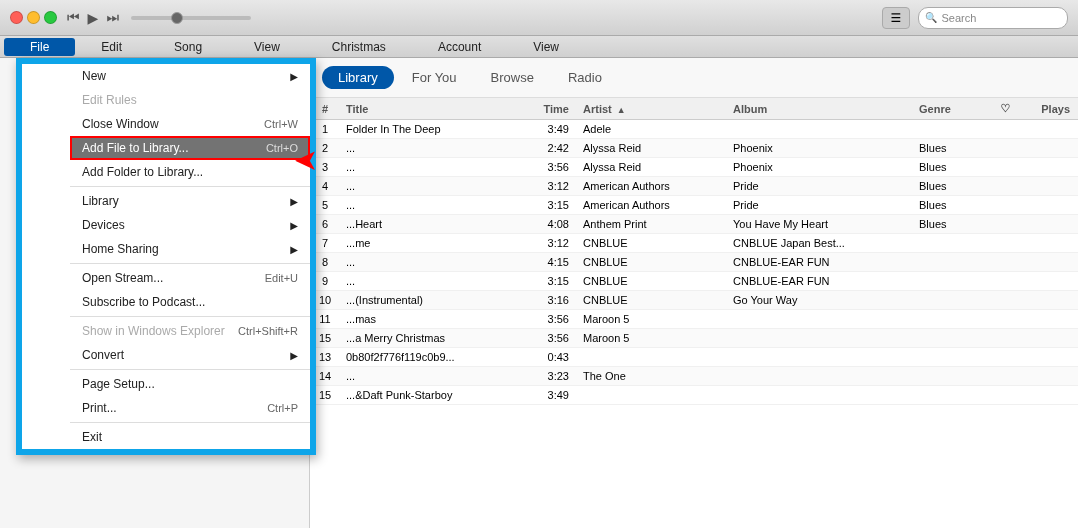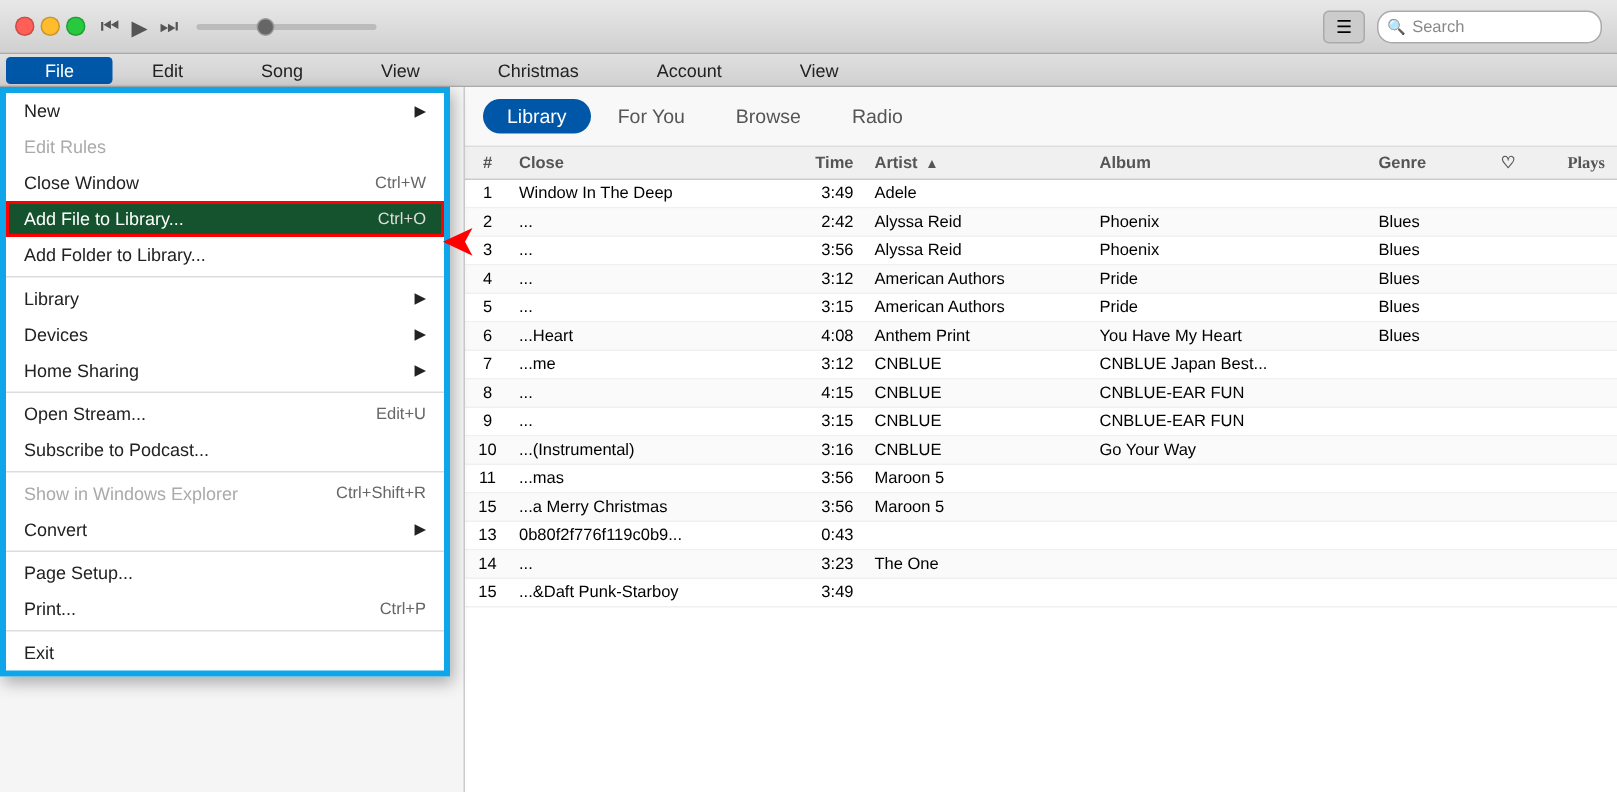--- a/index.html
+++ b/index.html
@@ -68,38 +68,39 @@
       padding: 2px 26px; font-size: 12px; color: #222; cursor: pointer;
       border-radius: 3px;
       text-align: center;
     }
     .menu-item:hover, .menu-item.active { background: #0057a8; color: white; }
     .menu-item.active { background: #0057a8; color: white; }
 
     
     .dropdown-menu {
       position: absolute;
-      top: 58px; left: 0;
+      top: 58px; left: 16px;
       width: 300px;
       background: white;
-      border: 4px solid #0ea5e9;
+      border: 6px solid #0ea5e9;
       box-shadow: 2px 4px 10px rgba(0,0,0,0.3);
       z-index: 100;
       font-size: 12px;
+      padding-left: 48px;
     }
     .dropdown-item {
       padding: 5px 12px;
       display: flex; align-items: center; justify-content: space-between;
       cursor: pointer;
       color: #222;
       white-space: nowrap;
     }
     .dropdown-item.disabled { color: #aaa; cursor: default; }
     .dropdown-item.highlighted {
-      background: #14532d; color: white;
+      background: #737373; color: white;
       outline: 2px solid red;
       outline-offset: -2px;
     }
     .dropdown-separator {
       height: 1px; background: #ddd; margin: 2px 0;
     }
     .dropdown-item .shortcut { color: #666; font-size: 11px; }
     .dropdown-item.highlighted .shortcut { color: #ddd; }
     .dropdown-item .arrow { font-size: 10px; }
 
@@ -161,21 +162,21 @@
       padding: 4px 0;
       font-size: 11px; color: #555; font-weight: 600;
     }
     .col-num { width: 30px; text-align: center; }
     .col-title { flex: 2; padding-left: 6px; }
     .col-time { width: 50px; text-align: right; padding-right: 8px; }
     .col-artist { width: 150px; padding-left: 6px; }
     .col-album { width: 150px; padding-left: 6px; }
     .col-genre { width: 80px; padding-left: 6px; margin-left: 36px; }
     .col-heart { width: 25px; text-align: center; }
-    .col-plays { width: 60px; text-align: right; padding-right: 8px; font-family: Liberation Serif, serif; }
+    .col-plays { width: 60px; text-align: right; padding-right: 8px; }
 
     .table-row {
       display: flex; align-items: center;
       padding: 3px 0;
       border-bottom: 1px solid #f0f0f0;
       font-size: 11px;
     }
     .table-row.alt { background: #fafafa; }
 
     .sort-arrow { font-size: 9px; margin-left: 2px; }
@@ -229,33 +230,33 @@
 
     <div class="nav-tabs">
       <div class="nav-tab active">Library</div>
       <div class="nav-tab">For You</div>
       <div class="nav-tab">Browse</div>
       <div class="nav-tab">Radio</div>
     </div>
 
     <div class="table-header">
       <div class="col-num">#</div>
-      <div class="col-title">Close</div>
+      <div class="col-title">Title</div>
       <div class="col-time">Time</div>
       <div class="col-artist">Artist <span class="sort-arrow">▲</span></div>
       <div class="col-album">Album</div>
       <div class="col-genre">Genre</div>
       <div class="col-heart">♡</div>
       <div class="col-plays">Plays</div>
     </div>
 
     <div class="table-area" id="table-body">
     <div class="table-row">
     <div class="col-num">1</div>
-    <div class="col-title" style="overflow:hidden;text-overflow:ellipsis;white-space:nowrap">Window In The Deep</div>
+    <div class="col-title" style="overflow:hidden;text-overflow:ellipsis;white-space:nowrap">Folder In The Deep</div>
     <div class="col-time">3:49</div>
     <div class="col-artist">Adele</div>
     <div class="col-album"></div>
     <div class="col-genre"></div>
     <div class="col-heart"></div>
     <div class="col-plays"></div>
   </div>
         <div class="table-row alt">
     <div class="col-num">2</div>
     <div class="col-title" style="overflow:hidden;text-overflow:ellipsis;white-space:nowrap">...</div>

